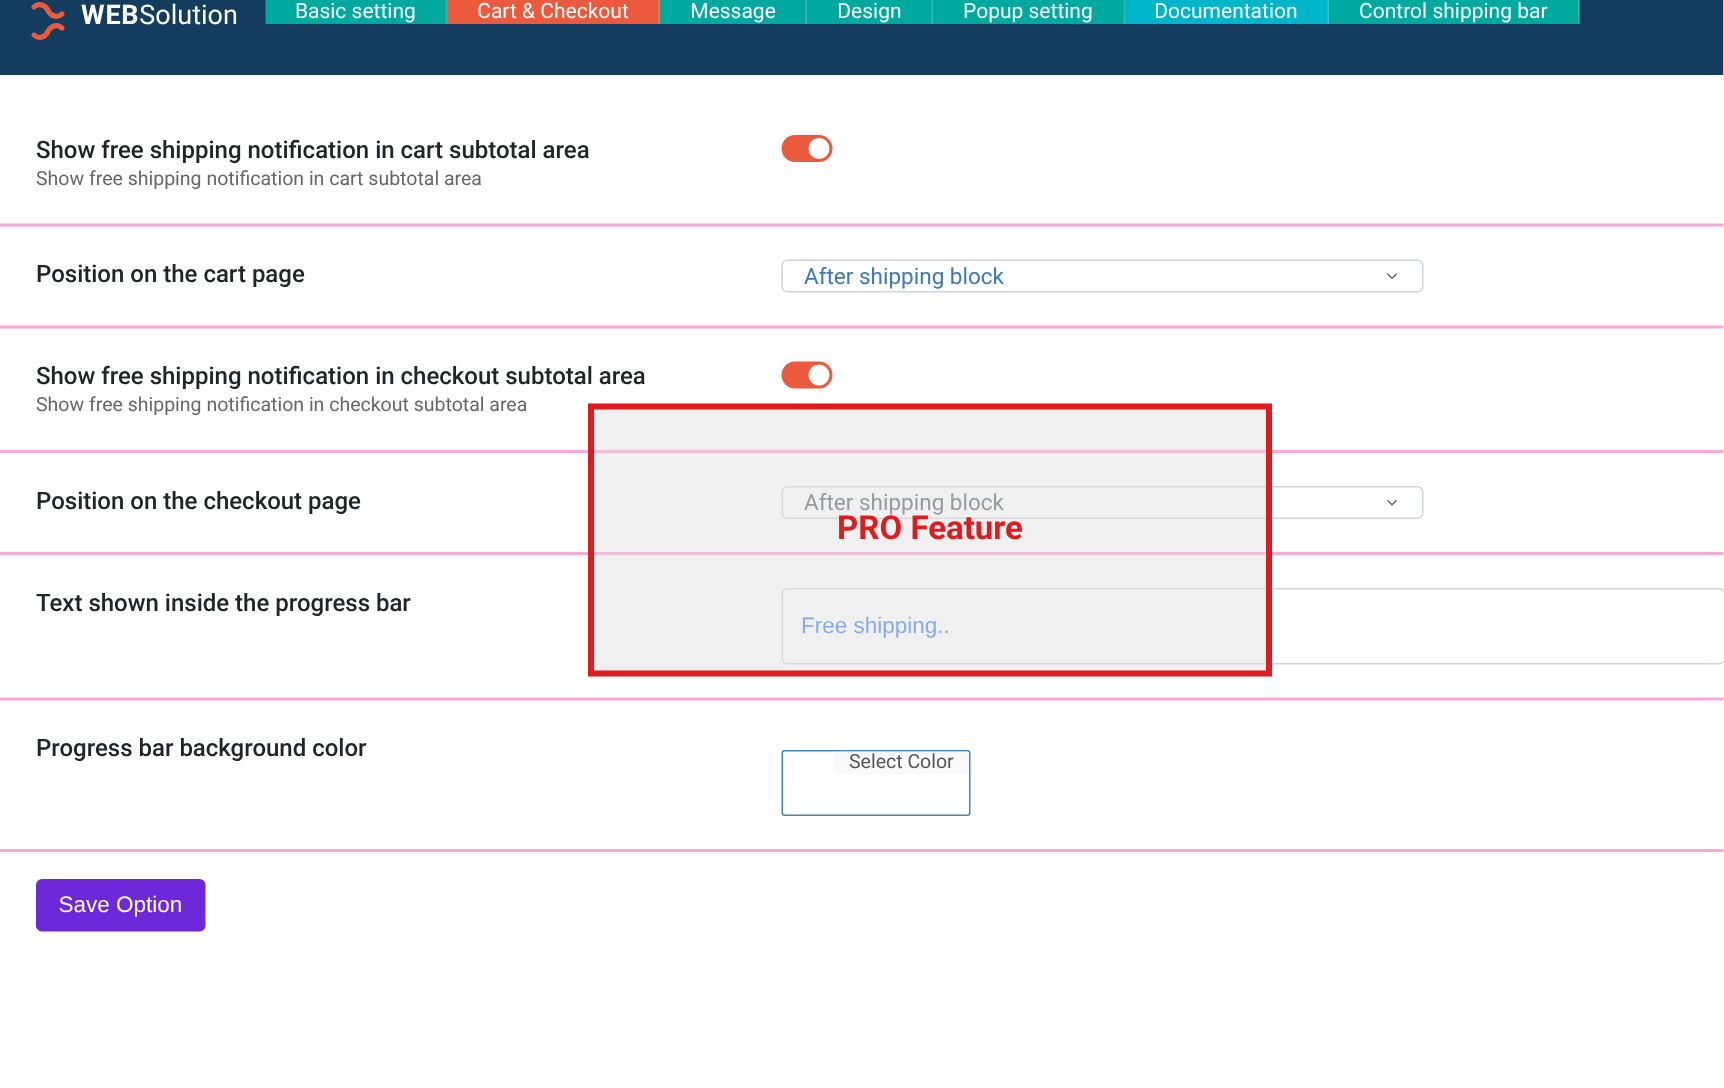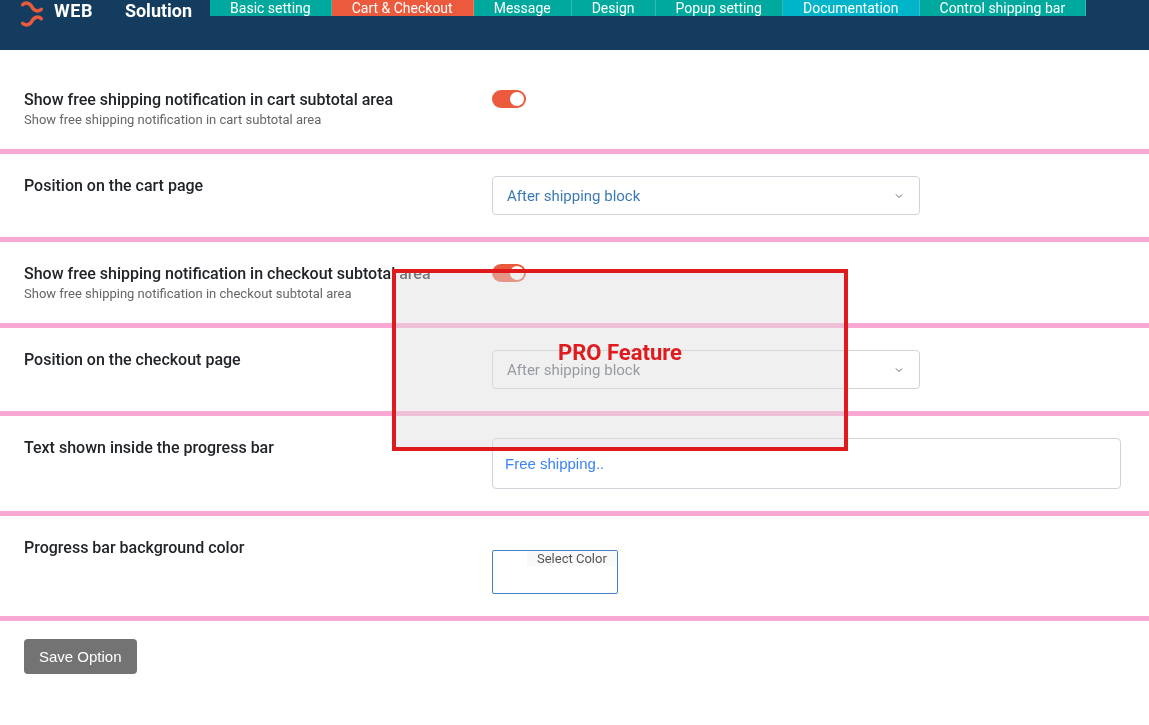--- a/index.html
+++ b/index.html
@@ -24,21 +24,21 @@
       font-size: 18px;
       font-weight: 500;
     }
     .logo-icon {
       width: 28px;
       height: 28px;
       margin-right: 8px;
       fill: #ec5a3d;
     }
     .logo-web { font-weight: 700; letter-spacing: 0.5px; }
-    .logo-solution { font-weight: 700; margin-left: 32px; }
+    .logo-solution { font-weight: 400; }
     .nav {
       display: flex;
       align-items: flex-start;
     }
     .nav-tab {
       display: flex;
       align-items: center;
       padding: 0 20px;
       background: #00a99d;
       color: #fff;
@@ -49,22 +49,23 @@
     .nav-tab.active { background: #ec5a3d; }
     .nav-tab.doc { background: #00b5c9; }
     
     .settings {
       padding-top: 22px;
     }
     .row {
       display: flex;
       align-items: flex-start;
       padding: 22px 24px;
-      border-bottom: 5px solid #f9a8d4;
+      border-bottom: 2px solid #f9a8d4;
       position: relative;
+      gap: 29px;
     }
     .row:first-child { padding-top: 18px; }
     .row:last-child { border-bottom: none; }
     .label-col {
       flex: 0 0 468px;
       max-width: 468px;
       padding-right: 20px;
     }
     .label-title {
       font-size: 16px;
@@ -95,21 +96,21 @@
       right: 2px;
       top: 2px;
       width: 14px;
       height: 14px;
       background: #fff;
       border-radius: 50%;
     }
     
     .select {
       width: 428px;
-      height: 39px;
+      height: 22px;
       border: 1px solid #cfd4da;
       border-radius: 4px;
       background: #fff;
       display: flex;
       align-items: center;
       justify-content: space-between;
       padding: 0 14px;
       color: #5c6570;
       cursor: pointer;
       font-size: 15px;
@@ -171,21 +172,21 @@
       color: #e01b1e;
       font-size: 22px;
       font-weight: 700;
       margin-top: -16px;
     }
     
     .save-row {
       padding: 18px 24px 24px;
     }
     .save-btn {
-      background: #737373;
+      background: #6d28d9;
       color: #fff;
       border: none;
       border-radius: 4px;
       padding: 9px 15px;
       font-size: 15px;
       cursor: pointer;
     }
     .wrap {
       position: relative;
     }

